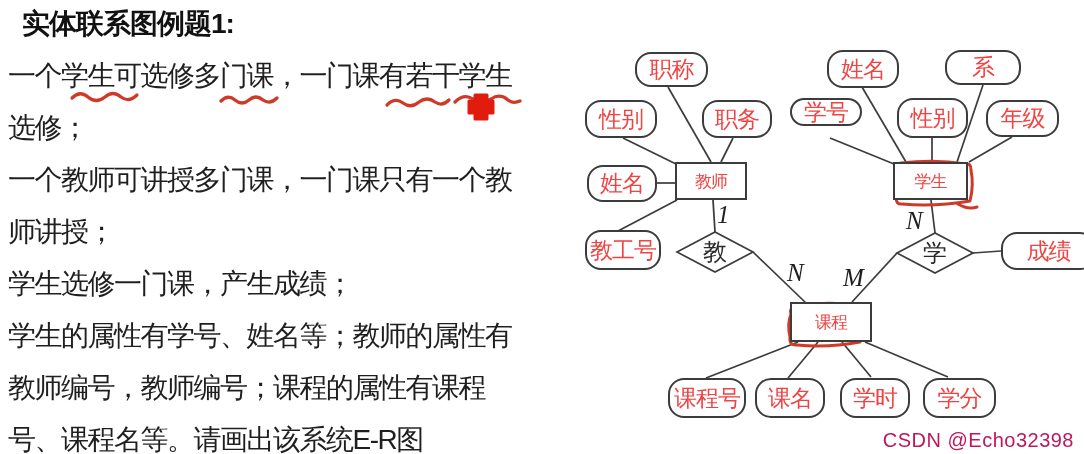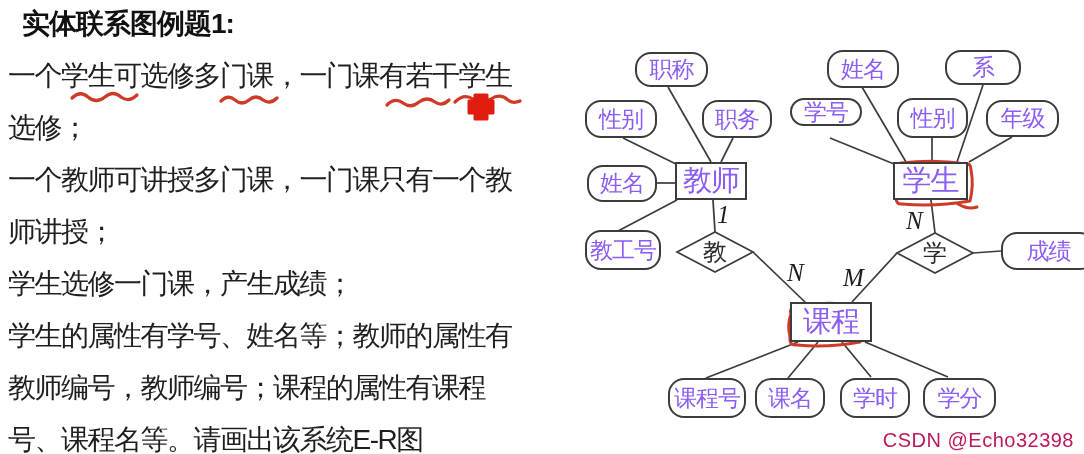--- a/index.html
+++ b/index.html
@@ -9,23 +9,23 @@
   
   .text-panel{position:absolute;left:8px;top:-2px;width:560px;}
   .t-line{font-size:28px;line-height:52px;letter-spacing:-1.5px;color:#1f1f1f;white-space:nowrap;}
   .t-title{font-weight:bold;padding-left:14px;letter-spacing:-1px;color:#111;}
   
   svg.page-overlay{position:absolute;left:0;top:0;pointer-events:none;}
   
   .diagram{position:absolute;left:560px;top:30px;width:524px;height:424px;}
   .diagram svg.wires{position:absolute;left:0;top:0;}
   .node{position:absolute;display:flex;align-items:center;justify-content:center;
-        background:#fff;color:#8b5cf6;white-space:nowrap;box-sizing:border-box;}
+        background:#fff;color:#ef4444;white-space:nowrap;box-sizing:border-box;}
   .attr{border:2px solid #3c3c3c;border-radius:16px;font-size:23px;letter-spacing:-1px;}
-  .entity{border:2px solid #3c3c3c;font-size:29px;letter-spacing:-1px;}
+  .entity{border:2px solid #3c3c3c;font-size:17px;letter-spacing:-1px;}
   .rel-label{position:absolute;display:flex;align-items:center;justify-content:center;
         font-size:24px;color:#2a2a2a;background:transparent;}
   .card{position:absolute;font-family:"Liberation Serif",serif;font-style:italic;
         font-size:25px;color:#1e1e1e;line-height:1;}
   
   .watermark{position:absolute;right:10px;top:429px;font-size:20px;color:#be185d;
         letter-spacing:0.5px;}
 </style>
 </head>
 <body>

